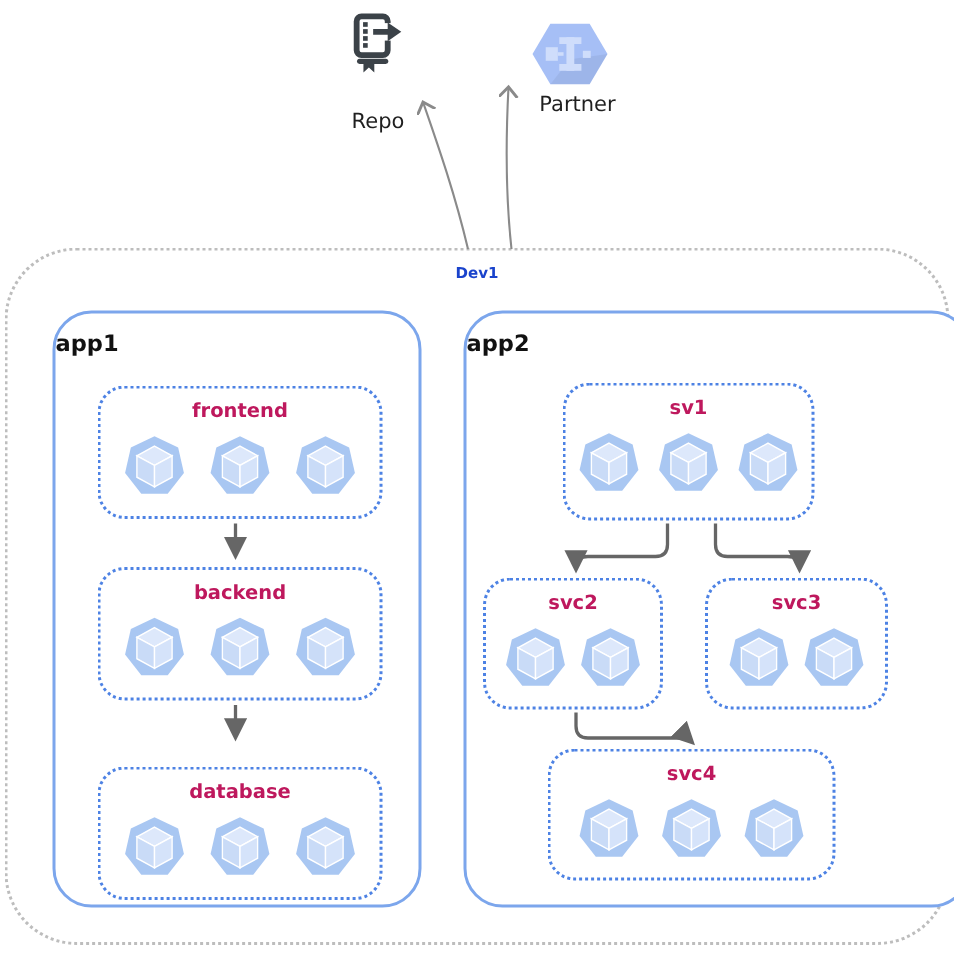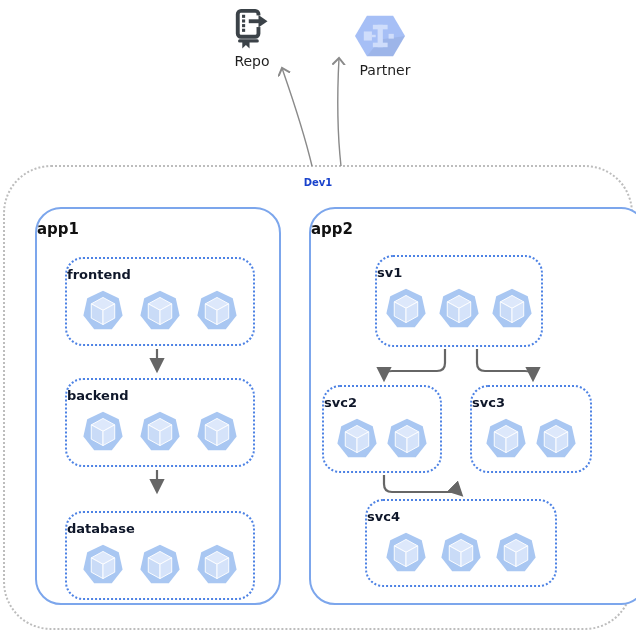--- a/index.html
+++ b/index.html
@@ -32,33 +32,33 @@
     border-radius:18px;box-sizing:border-box;background:#fff;
   }
   .svc-frontend{left:65px;top:257px;width:190px;height:89px;}
   .svc-backend {left:65px;top:378px;width:190px;height:89px;}
   .svc-database{left:65px;top:511px;width:190px;height:89px;}
   .svc-sv1 {left:375px;top:255px;width:168px;height:92px;}
   .svc-svc2{left:322px;top:385px;width:120px;height:88px;}
   .svc-svc3{left:470px;top:385px;width:122px;height:88px;}
   .svc-svc4{left:365px;top:499px;width:192px;height:88px;}
   .service-label{
-    font-weight:bold;font-size:13px;color:#0f172a;margin-top:8px;
+    text-align:center;font-weight:bold;font-size:13px;color:#be185d;margin-top:8px;
   }
   .pods{display:flex;justify-content:center;align-items:center;margin-top:7px;}
   .pods svg{display:block;width:44px;height:44px;flex:0 0 auto;}
   
   svg.edges{position:absolute;left:0;top:0;width:636px;height:636px;pointer-events:none;}
   .edge-thick{fill:none;stroke:var(--arrow,#666666);stroke-width:2.2px;}
   .edge-thin{fill:none;stroke:var(--external-arrow,#8a8a8a);stroke-width:1.4px;}
   
   .ext-icon{position:absolute;}
   .ext-label{position:absolute;text-align:center;font-size:14px;color:#1f1f1f;}
   .repo-icon{left:231px;top:7px;width:42px;height:44px;}
-  .repo-label{left:226px;top:53px;width:52px;text-align:center;}
+  .repo-label{left:226px;top:73px;width:52px;text-align:center;}
   .partner-icon{left:351px;top:11px;width:58px;height:50px;}
   .partner-label{left:352px;top:62px;width:66px;}
 </style>
 </head>
 <body>
 
 <div class="canvas">
 
   <svg class="ext-icon repo-icon" viewBox="0 0 32 34">
     <rect x="5" y="3" width="16" height="20" rx="2.5" style="fill:none;stroke:var(--repo-icon,#3b4248);stroke-width:3"></rect>

